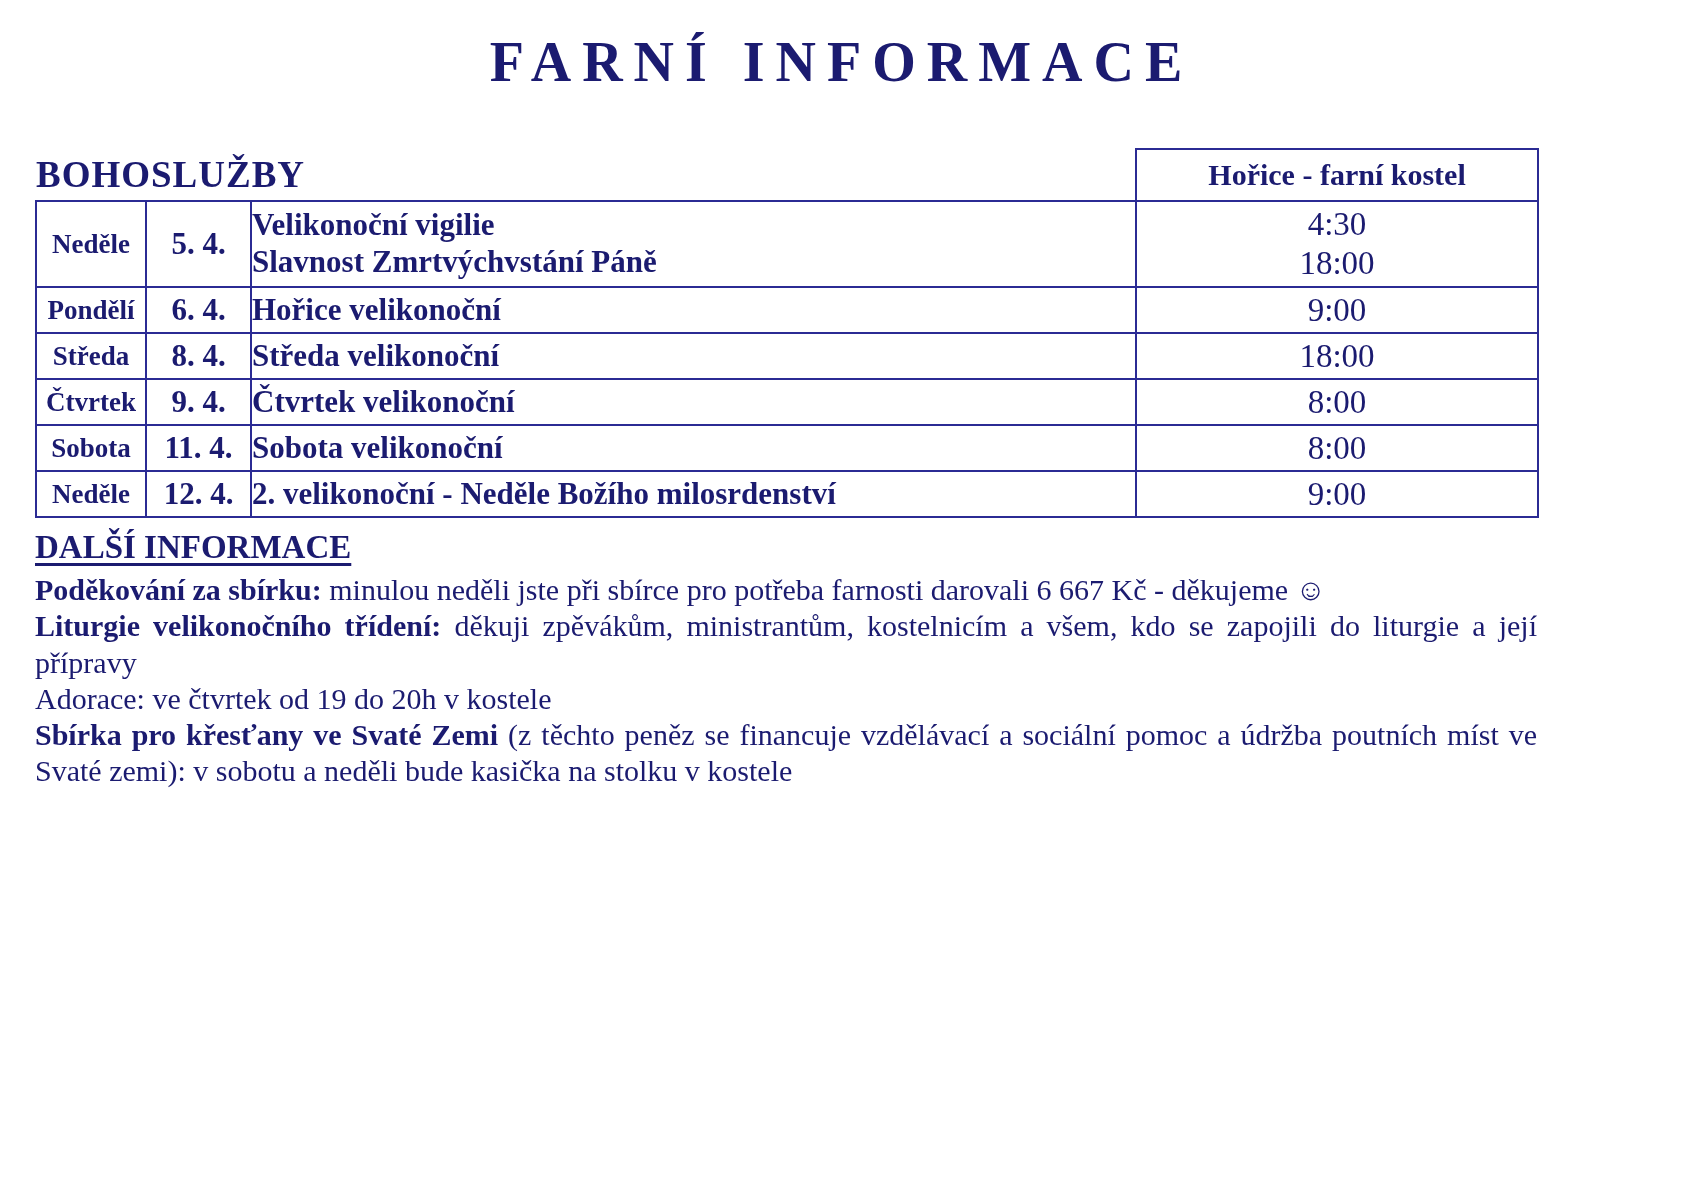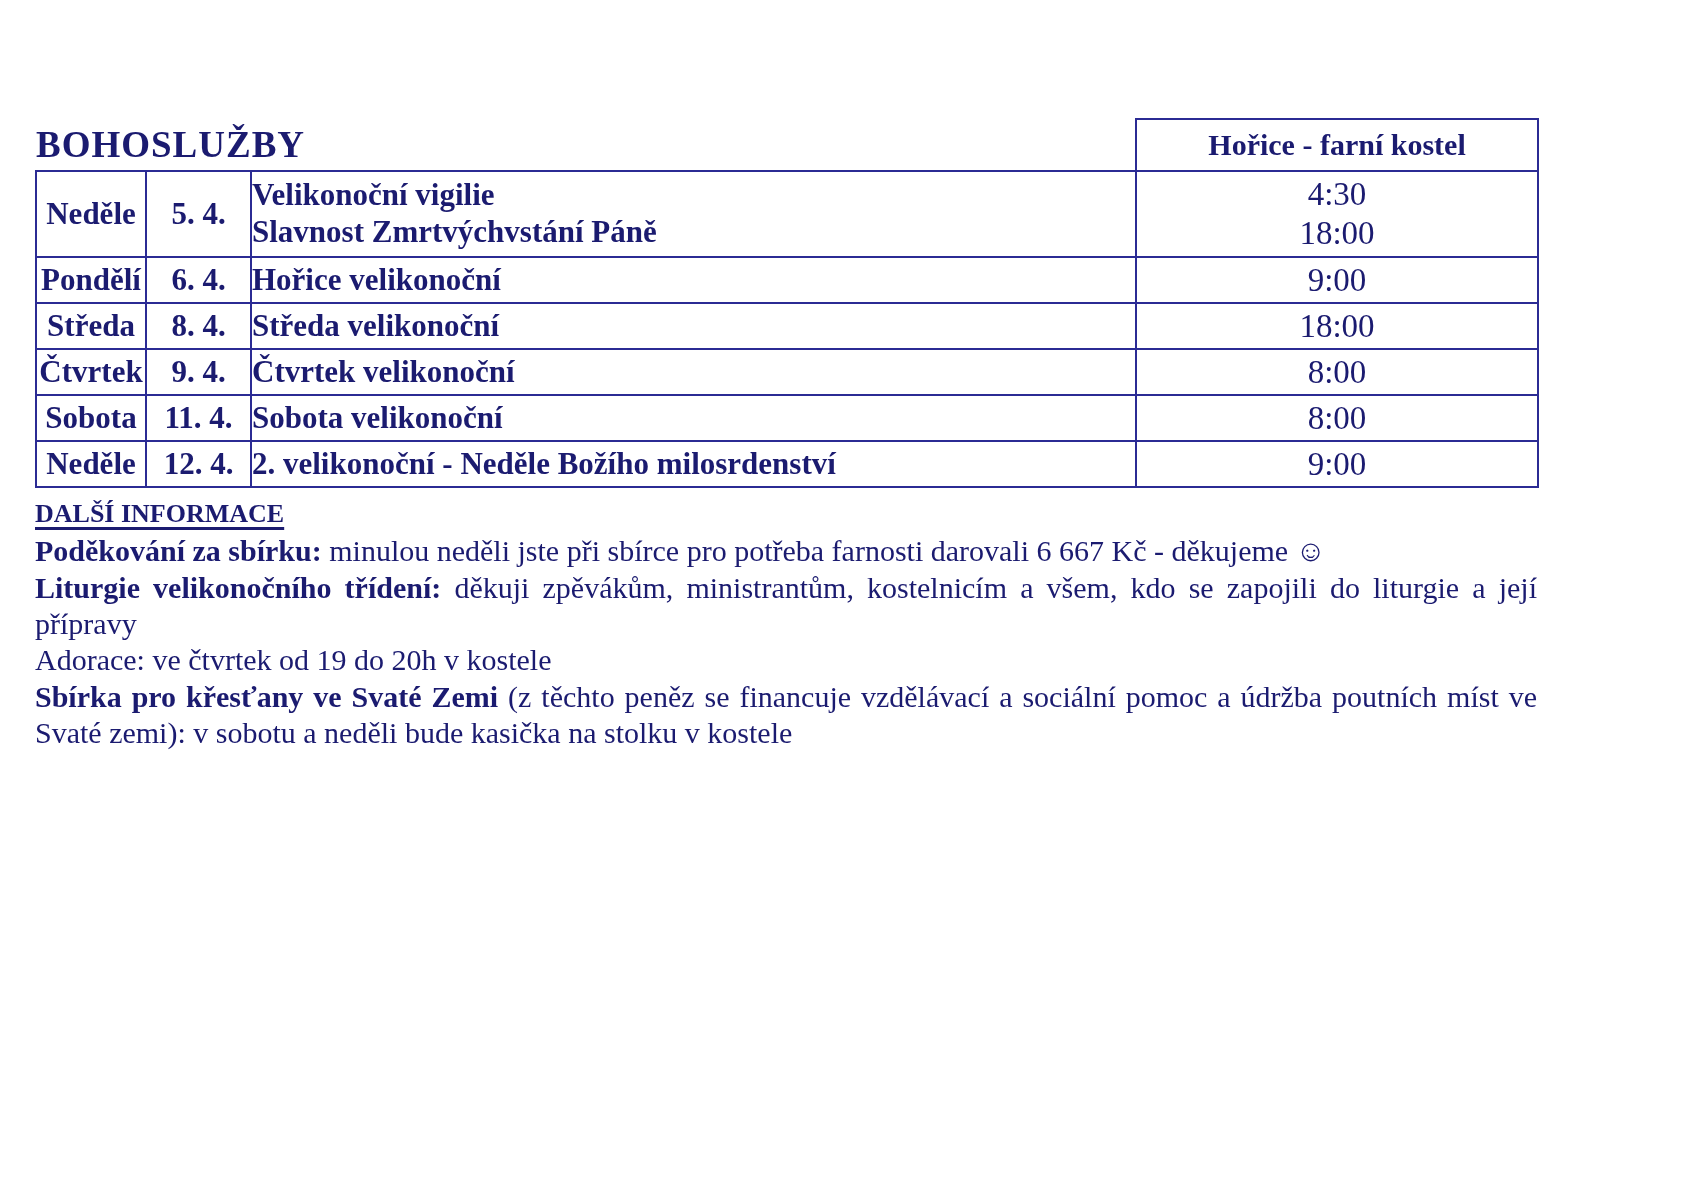--- a/index.html
+++ b/index.html
@@ -54,51 +54,52 @@
   td.hdr-loc{
     border:2px solid var(--line);
     text-align:center;
     font-size:30px;
     font-weight:600;
     height:50px;
   }
   td.c-day,td.c-date,td.c-desc,td.c-time{
     border:2px solid var(--line);
   }
-  td.c-day{ text-align:center; font-size:31px; font-weight:600;}
+  td.c-day{ text-align:center; font-size:27px; font-weight:600;}
   td.c-date{ text-align:center; font-size:31px; font-weight:600;}
   td.c-desc{ text-align:left; font-size:31px; font-weight:600; padding-left:8px;}
   td.c-time{ text-align:center; font-size:33px; font-weight:400;}
   tr.r-single td{height:44px;}
   tr.r-double td{height:84px;}
   .cell-line{line-height:1.18;}
 
   .info{
     margin-top:10px;
     font-size:30px;
     line-height:1.21;
   }
   .info-heading{
-    font-size:26px;
+    font-size:33px;
     font-weight:bold;
     text-decoration:underline;
     text-decoration-thickness:3px;
     text-underline-offset:5px;
     margin-bottom:4px;
   }
   .para{ text-align:justify; }
   .para .lbl{ font-weight:bold; }
   .line-pair{ display:flex; align-items:baseline; }
   .pair-second{ margin-left:132px; }
 </style>
 </head>
 <body>
 
 <div class="page">
 
+  <div class="doc-title">FARNÍ INFORMACE</div>
 
   <div class="content">
 
     <table class="services">
       <colgroup>
         <col style="width:110px">
         <col style="width:105px">
         <col style="width:885px">
         <col style="width:402px">
       </colgroup>

